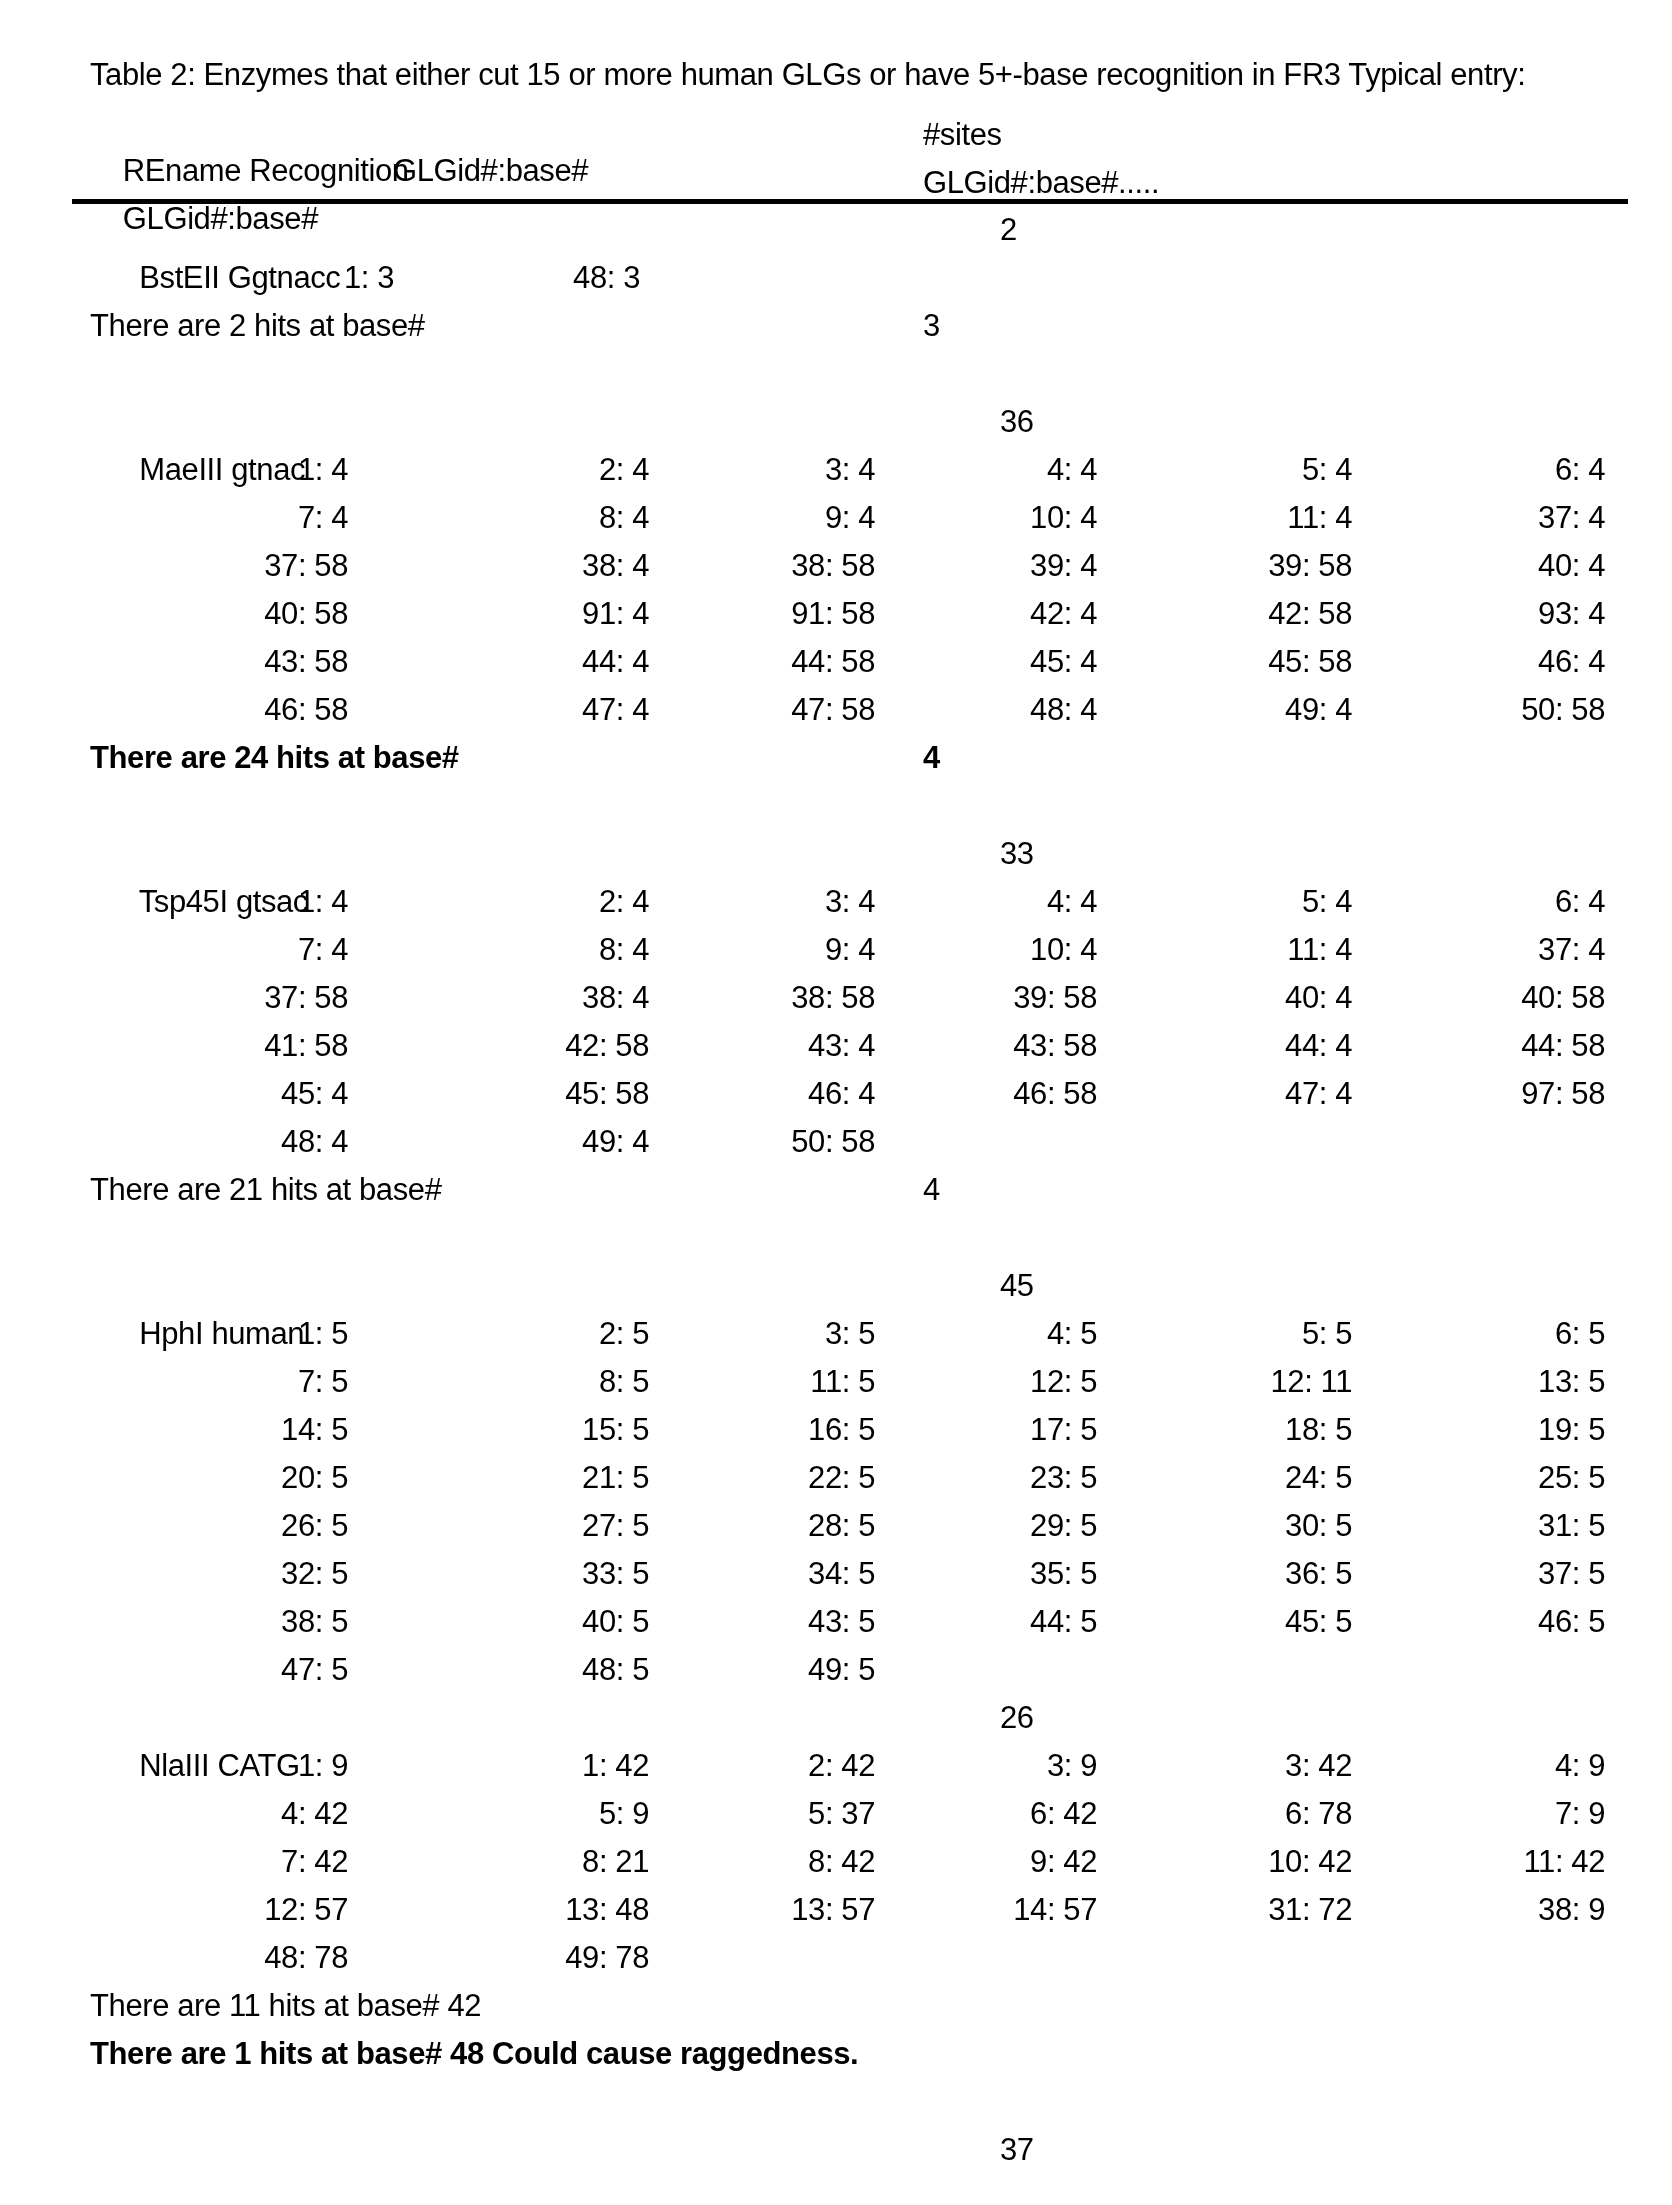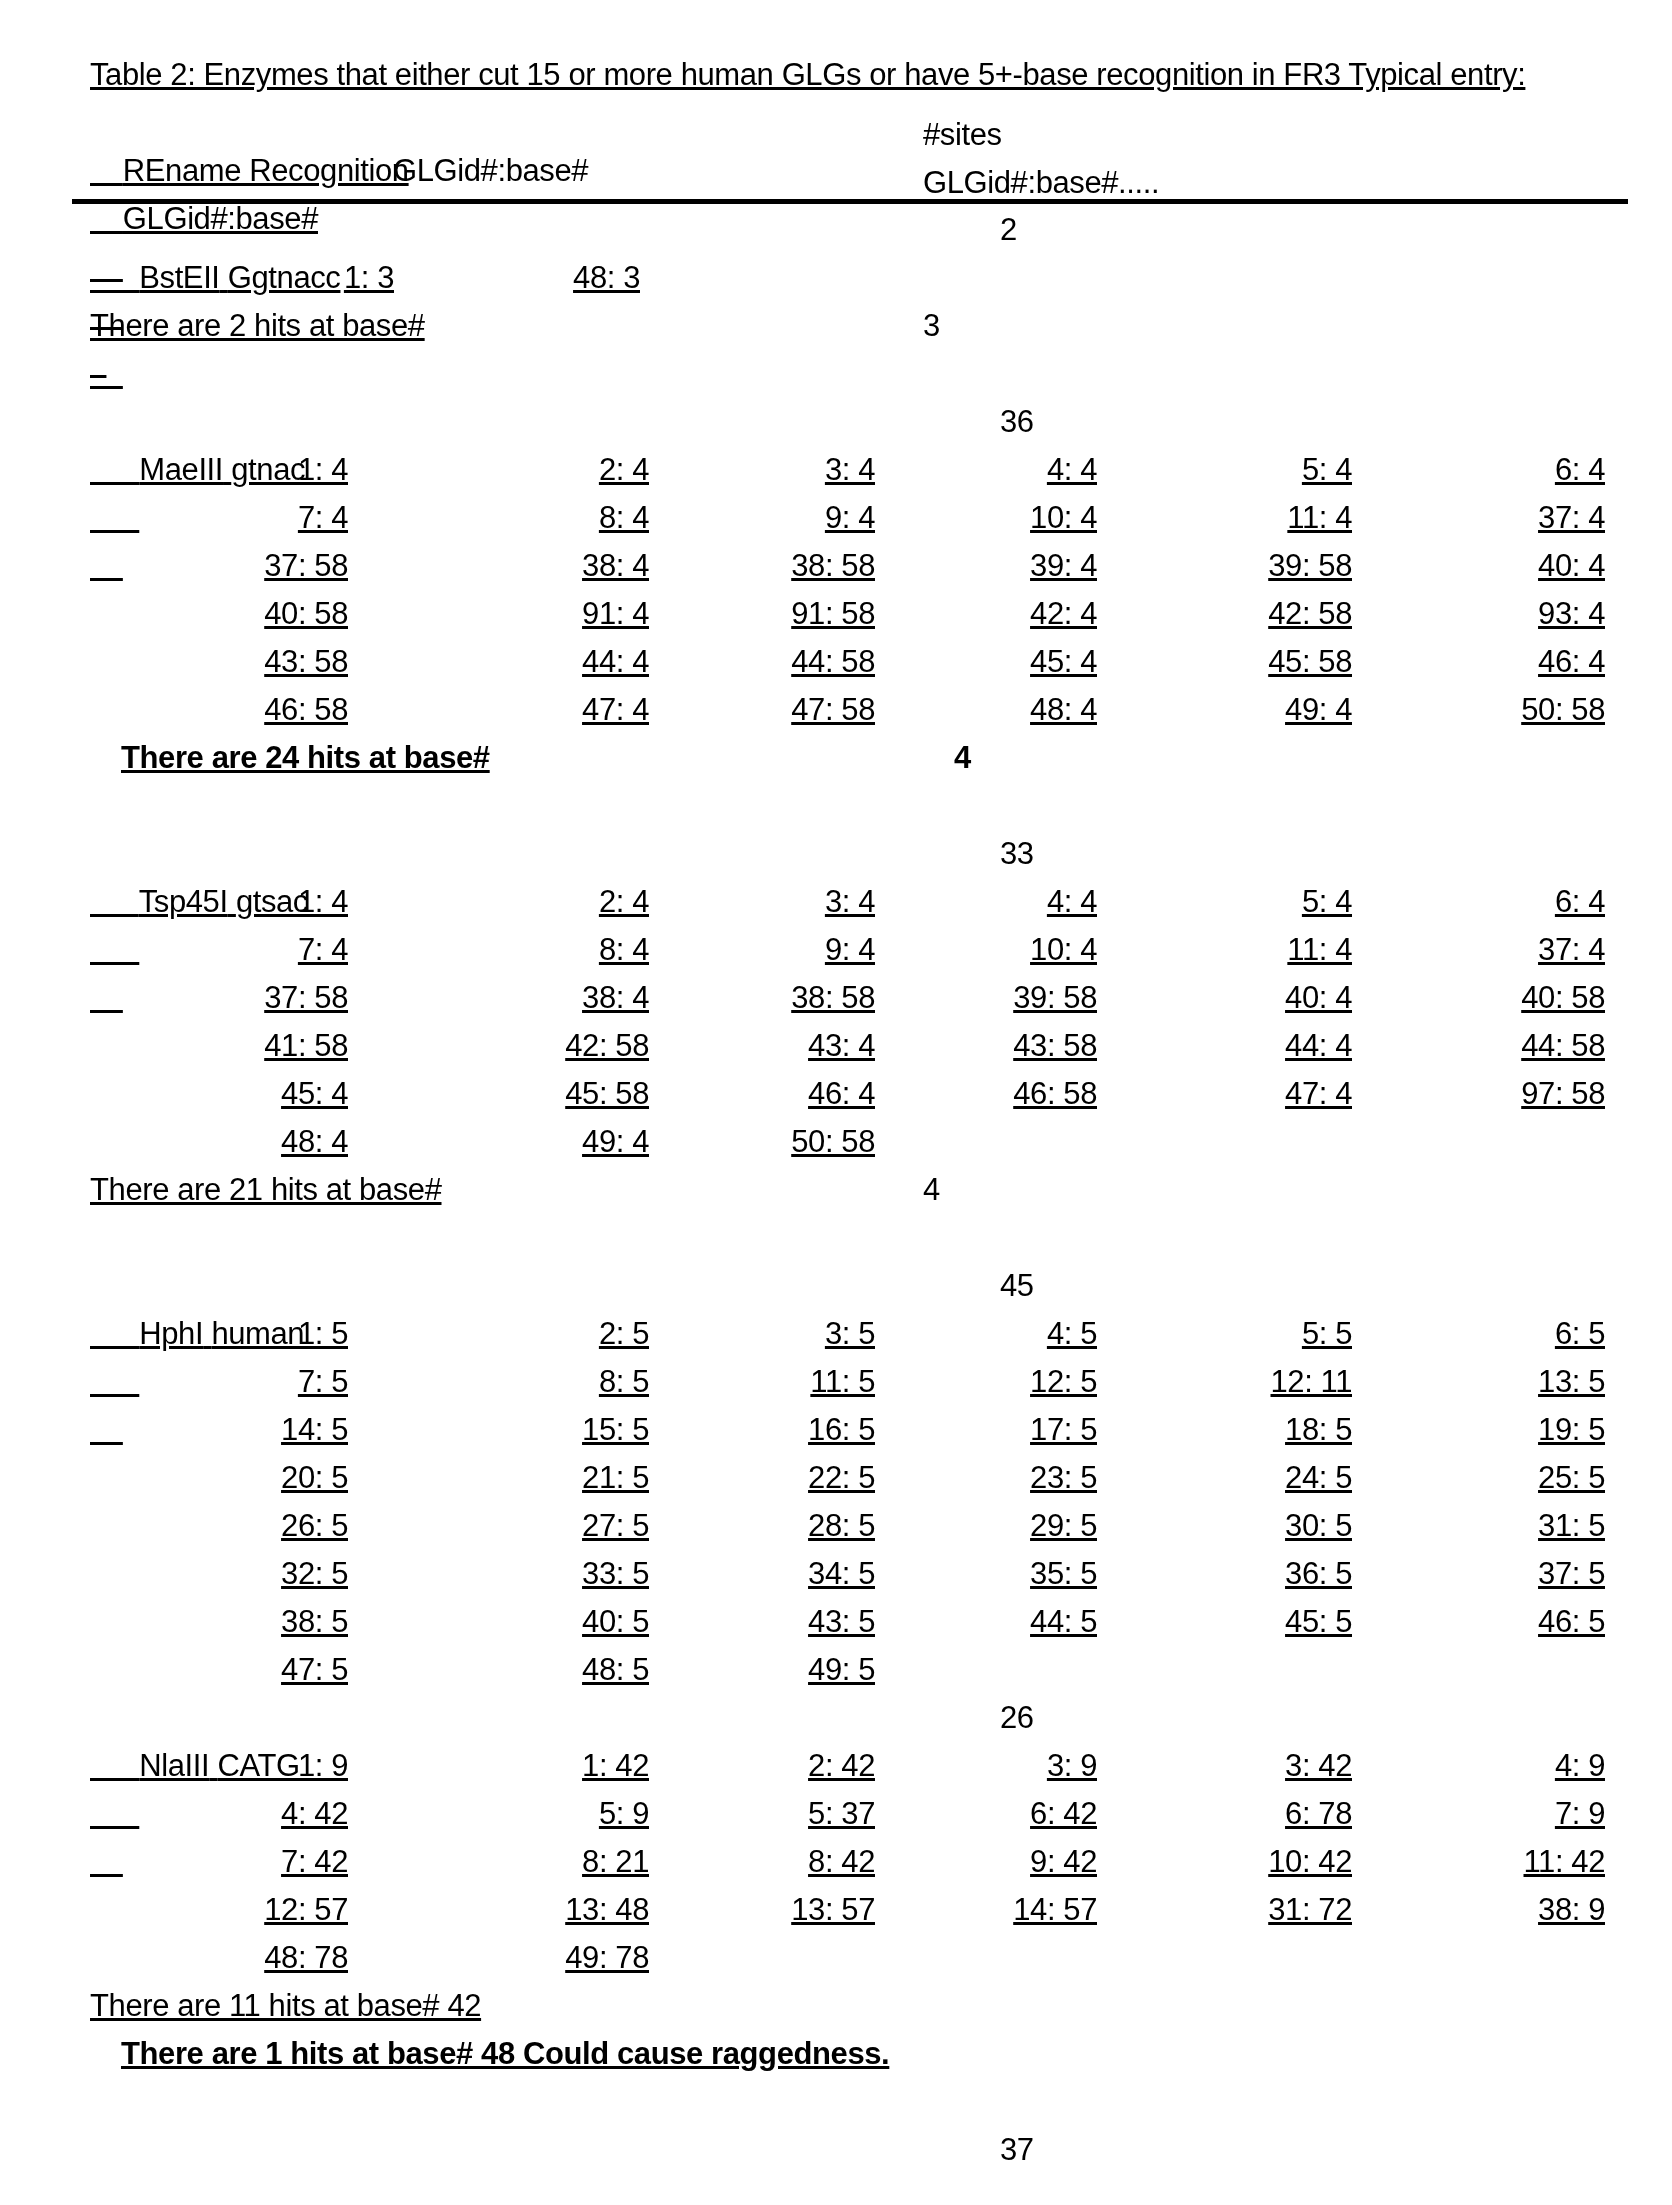--- a/index.html
+++ b/index.html
@@ -15,21 +15,20 @@
     font-family: "Liberation Sans", sans-serif;
     font-size: 31px;
     letter-spacing: -0.4px;
   }
   .page {
     position: relative;
     box-sizing: border-box;
     width: 1672px;
     height: 2206px;
     padding: 51px 48px 0 90px;
-    text-decoration: underline;
   }
   .line {
     position: relative;
     height: 48px;
     line-height: 48px;
     white-space: pre;
   }
   .abs-num {
     position: absolute;
     top: 0;
@@ -55,21 +54,21 @@
     line-height: 48px;
     text-align: right;
     white-space: pre;
   }
   .grid.left {
     grid-template-columns: 304px 246px 246px 246px 246px 246px;
   }
   .grid.left .cell {
     text-align: right;
   }
-  .bold { font-weight: bold; margin-left: 31px; }
+  .bold { font-weight: bold; }
   .spacer { height: 48px; }
 </style>
 </head>
 <body>
 
 <div class="page">
 
   <div class="line">Table 2: Enzymes that either cut 15 or more human GLGs or have 5+-base recognition in FR3 Typical entry:</div>
 
   <div class="line">

